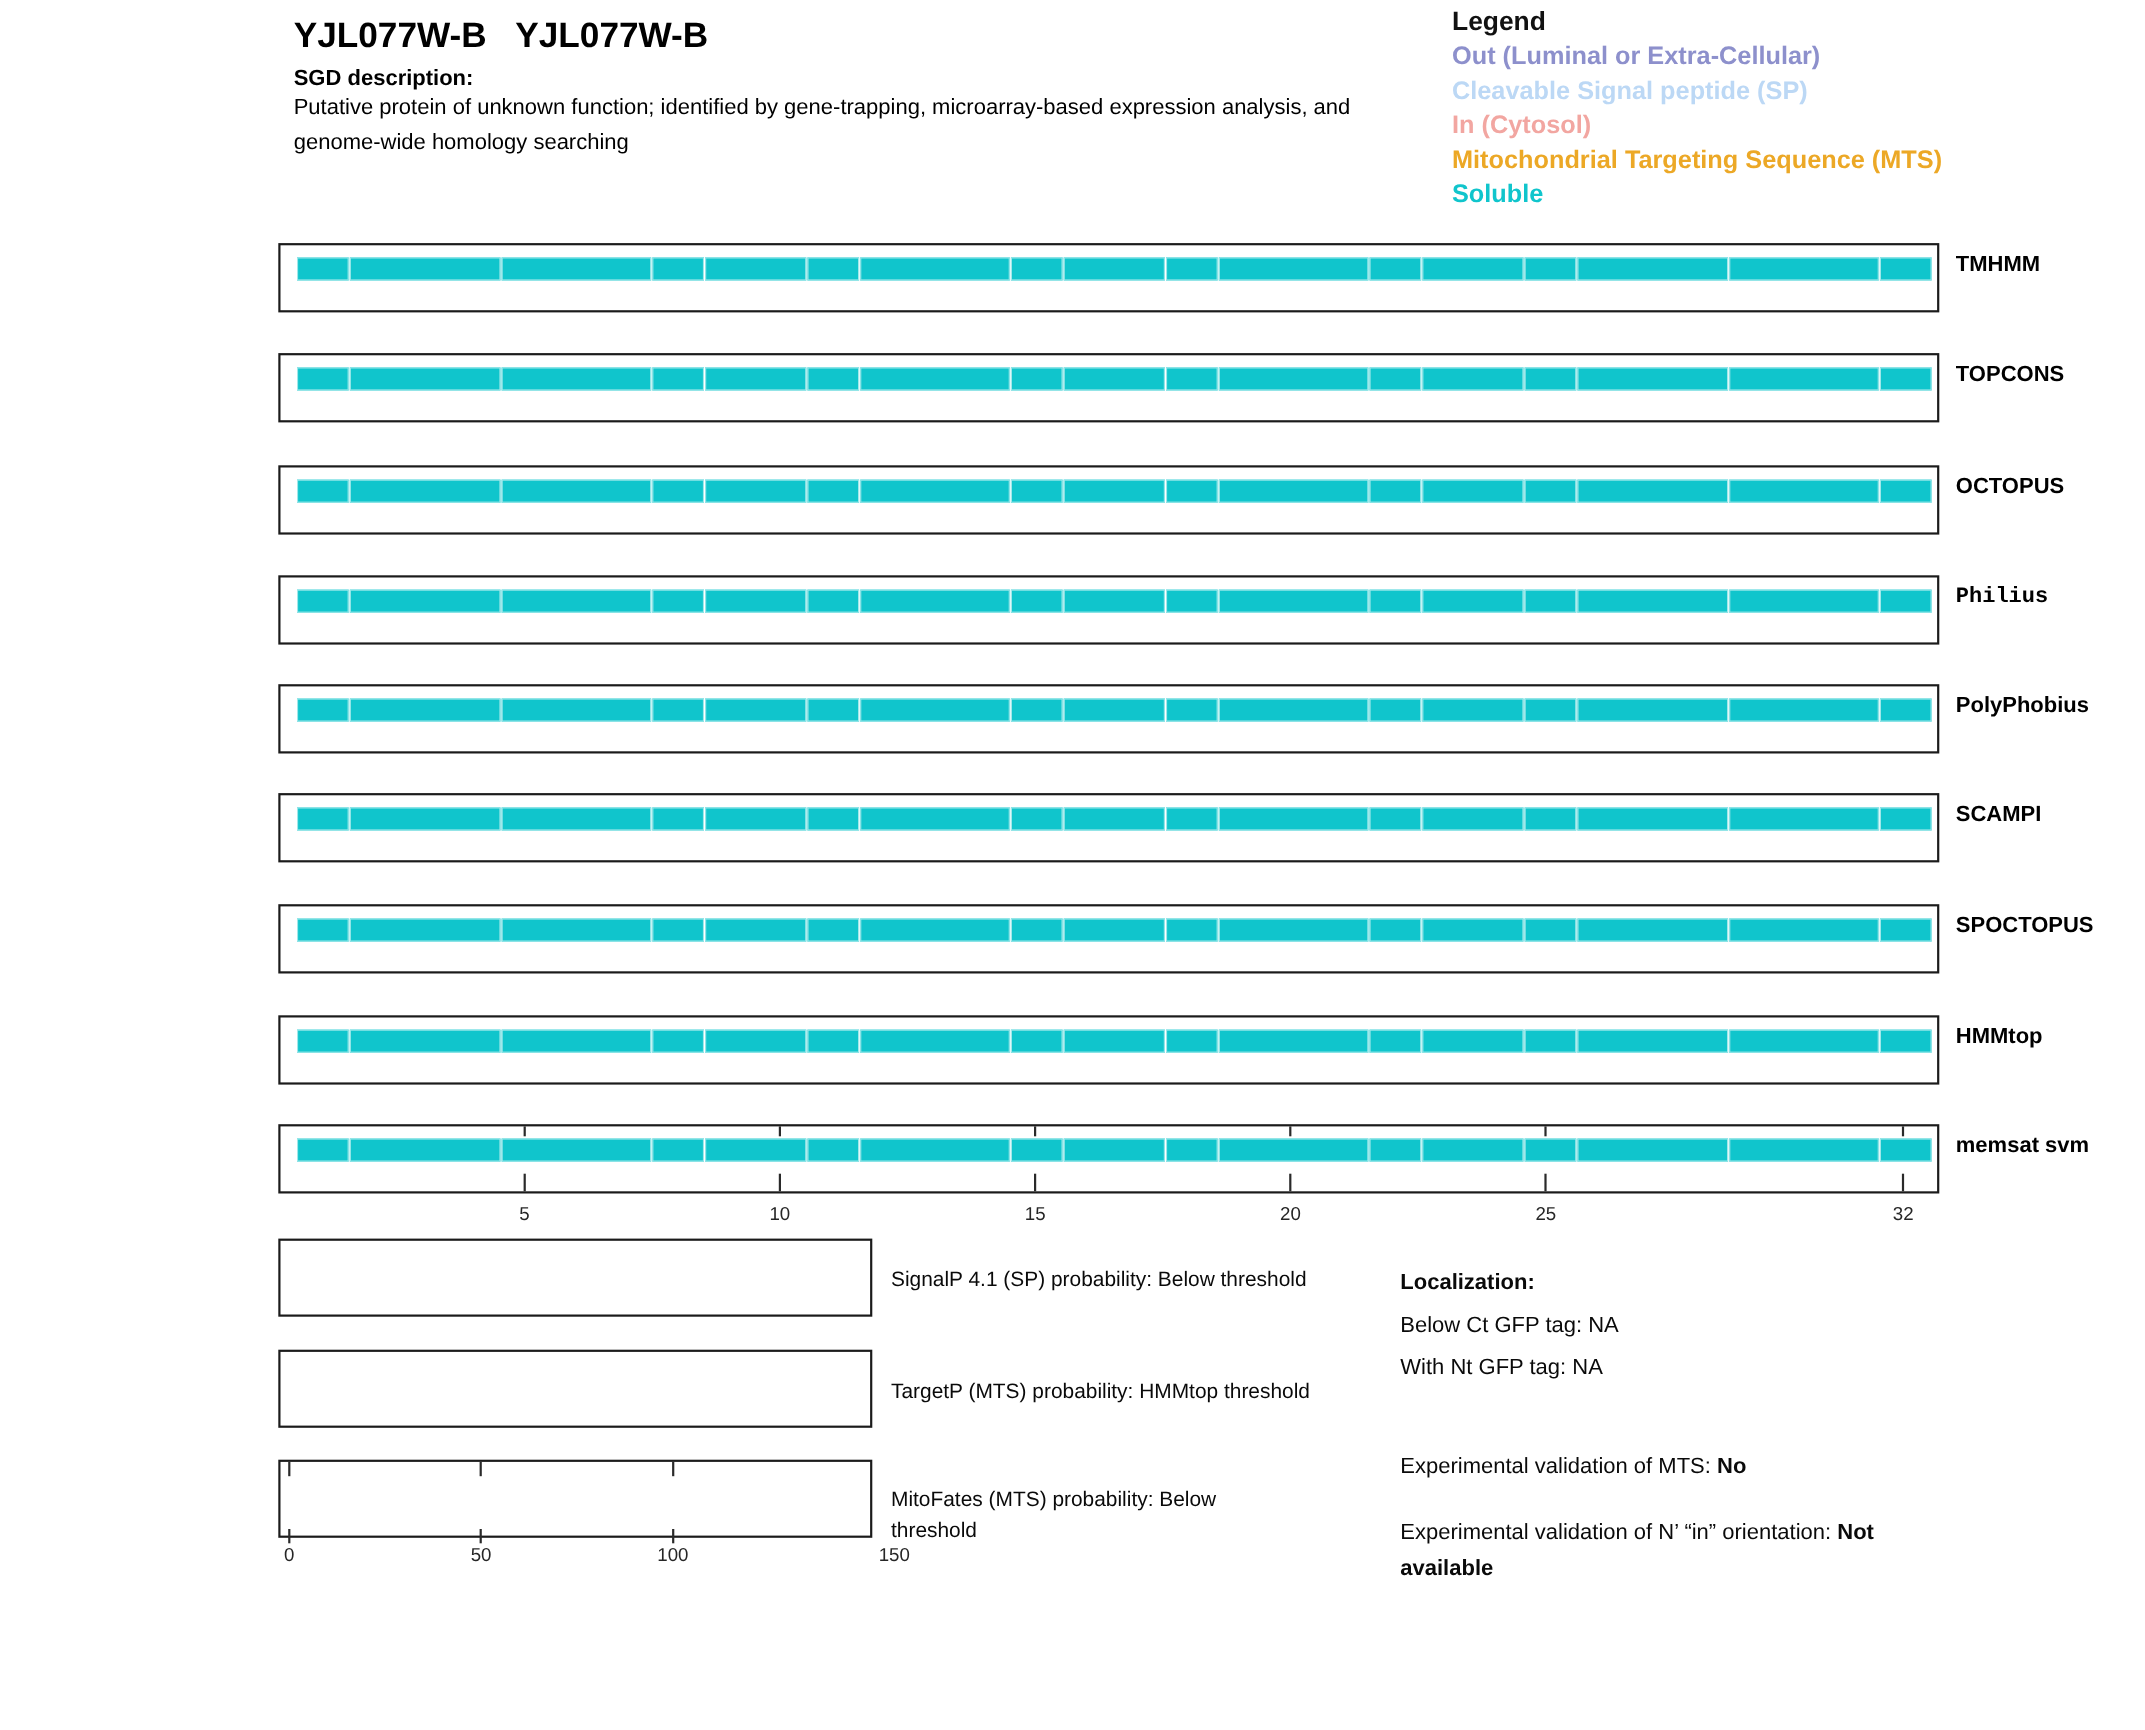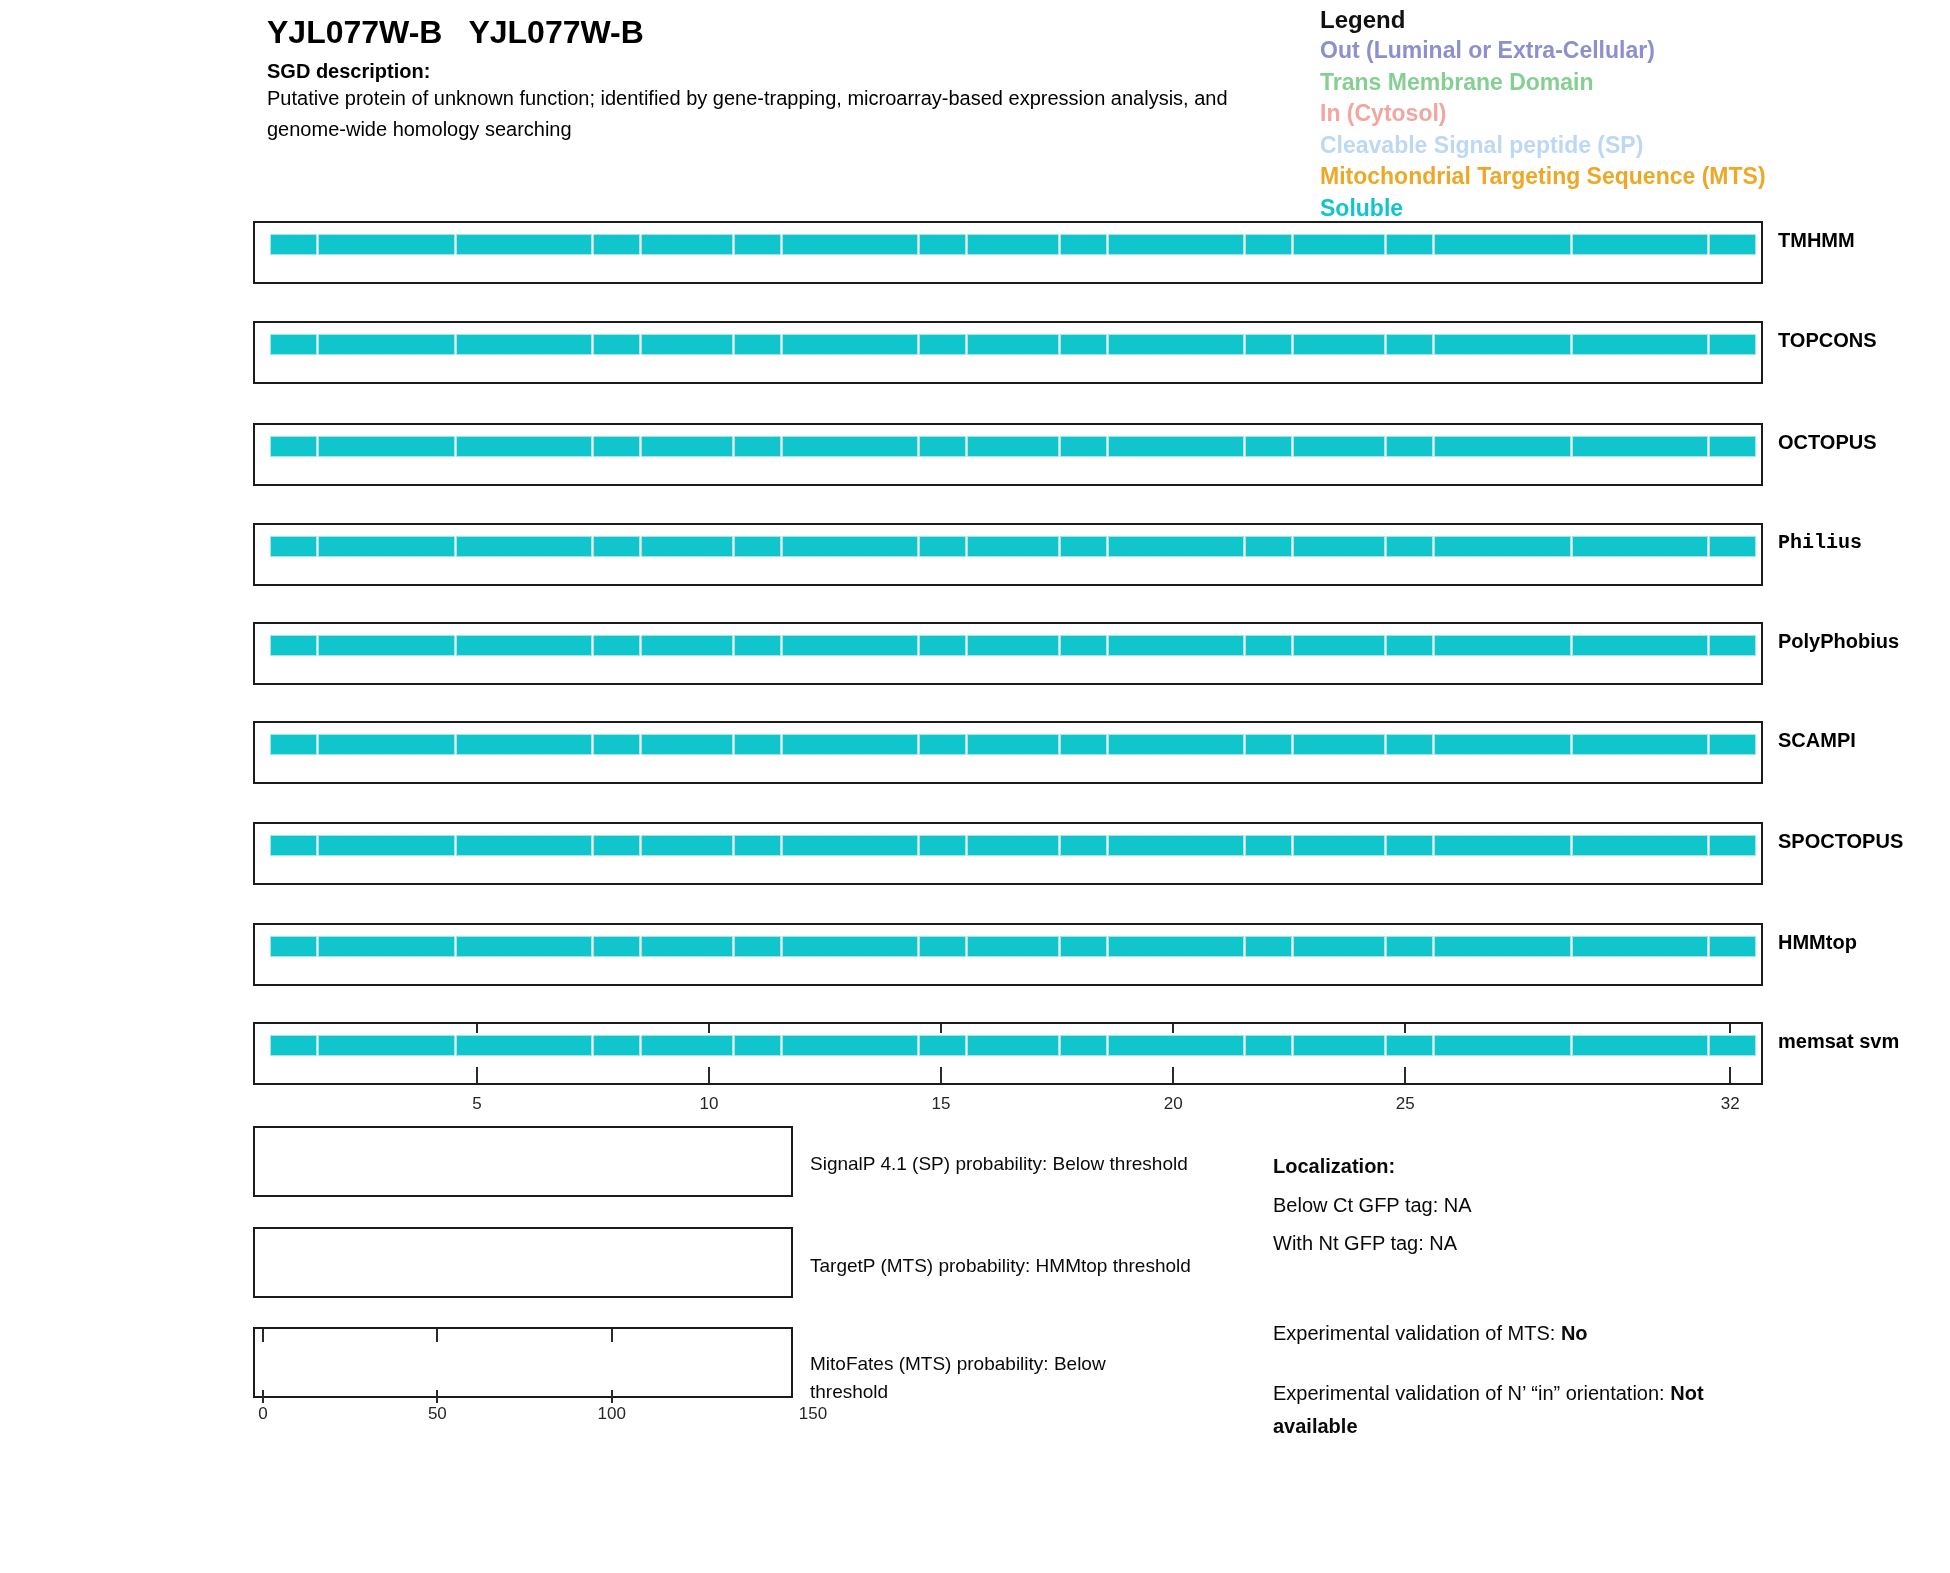--- a/index.html
+++ b/index.html
@@ -52,28 +52,25 @@
   </div>
   <div class="sgd-label">SGD description:</div>
   <div class="sgd-desc">Putative protein of unknown function; identified by gene-trapping, microarray-based expression analysis, and genome-wide homology searching</div>
 
   <div class="legend">
     <div class="legend-title">Legend</div>
     <div>
         <div class="legend-entry" style="color: rgb(141, 144, 204);">
     <span>Out (Luminal or Extra-Cellular)</span>
   </div>
-        <div class="legend-entry" style="color: rgb(134, 207, 147);">
-    <span>Trans Membrane Domain</span>
+        <div class="legend-entry" style="color: rgb(188, 216, 245);">
+    <span>Cleavable Signal peptide (SP)</span>
   </div>
         <div class="legend-entry" style="color: rgb(242, 166, 161);">
     <span>In (Cytosol)</span>
-  </div>
-        <div class="legend-entry" style="color: rgb(188, 216, 245);">
-    <span>Cleavable Signal peptide (SP)</span>
   </div>
         <div class="legend-entry" style="color: rgb(236, 168, 38);">
     <span>Mitochondrial Targeting Sequence (MTS)</span>
   </div>
         <div class="legend-entry" style="color: rgb(16, 197, 204);">
     <span>Soluble</span>
   </div>
       </div>
   </div>
 

